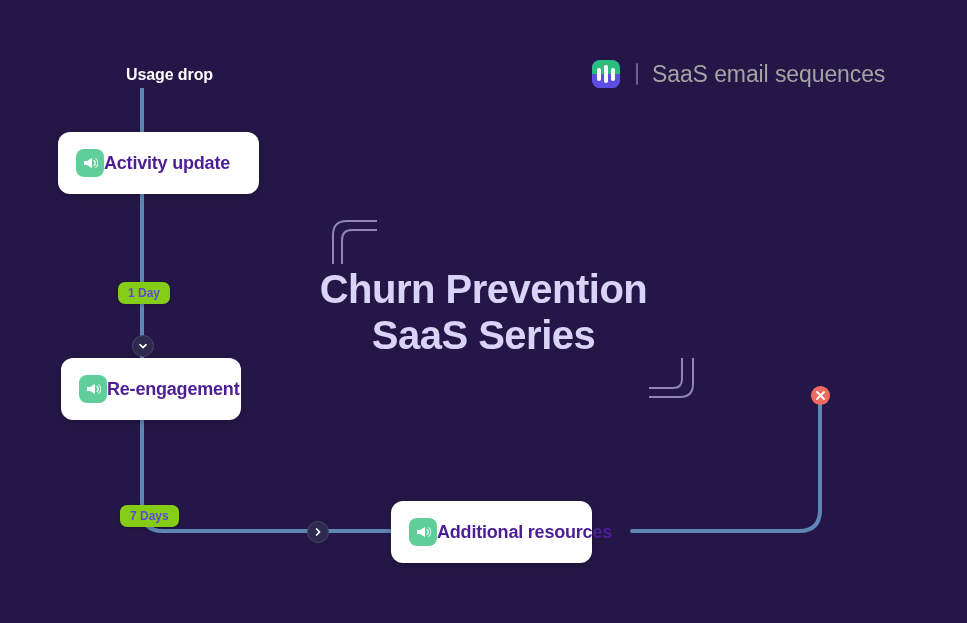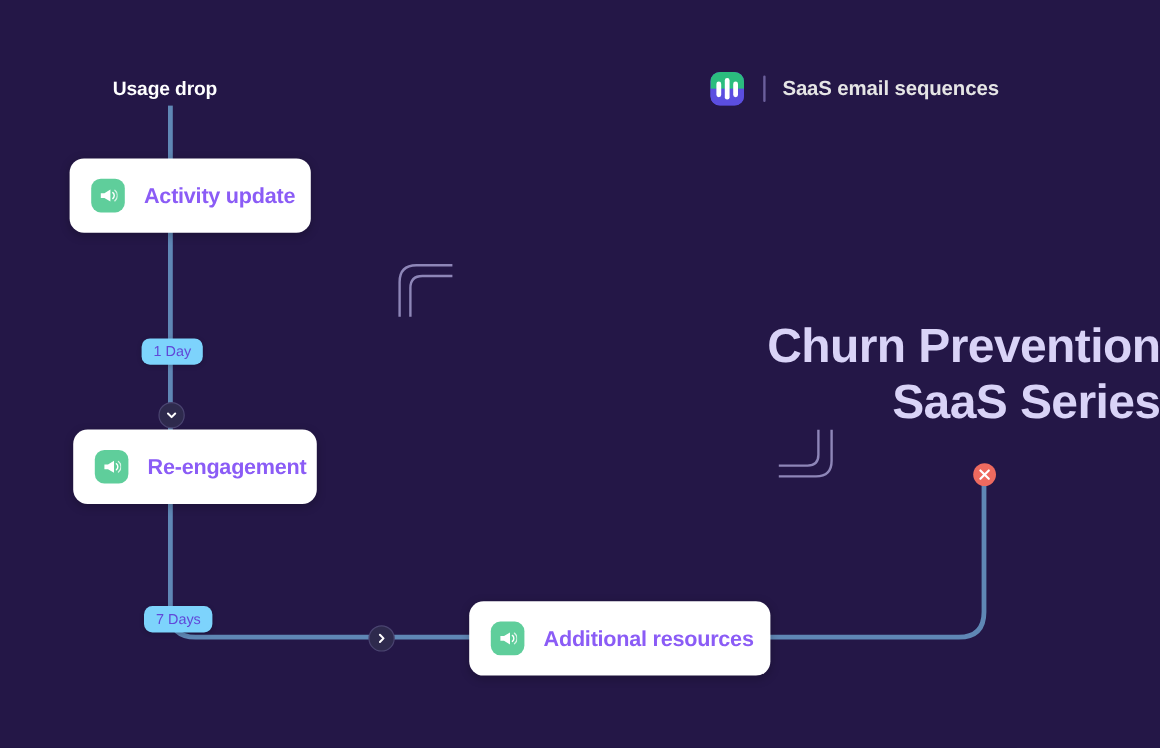--- a/index.html
+++ b/index.html
@@ -67,33 +67,33 @@
     line-height: 1;
   }
   .brand-sep {
     width: 2px;
     height: 22px;
     background: #6b5f9c;
     margin: 0 14px 0 16px;
     border-radius: 1px;
   }
   .brand-tag {
-    color: #e5e5e5;
-    font-size: 17px;
-    font-weight: bold;
+    color: #a3a3a3;
+    font-size: 23px;
+    font-weight: normal;
     letter-spacing: -0.1px;
   }
 
   
   .title {
     position: absolute;
     left: 0;
     top: 266px;
     width: 967px;
-    text-align: right;
+    text-align: center;
     color: #d9d3f7;
     font-size: 40px;
     font-weight: bold;
     line-height: 46px;
     letter-spacing: -0.5px;
     pointer-events: none;
   }
   .title .tline { display: block; }
 
   
@@ -126,36 +126,35 @@
     height: 28px;
     border-radius: 8px;
     background: #5fce9b;
     flex: 0 0 auto;
     display: flex;
     align-items: center;
     justify-content: center;
   }
   .card-icon svg { display: block; }
   .card-label {
-    margin-left: 16px;
-    color: #8b5cf6;
+    color: #4c1d95;
     font-size: 18px;
     font-weight: bold;
     white-space: nowrap;
     letter-spacing: -0.2px;
   }
 
   
   .pill {
     position: absolute;
-    background: #7dd3fc;
+    background: #84cc16;
     border-radius: 7px;
     color: #6148d8;
     font-size: 12px;
-    font-weight: normal;
+    font-weight: bold;
     padding: 4px 10px;
     box-shadow: 0 1px 4px rgba(0,0,0,0.2);
     white-space: nowrap;
     line-height: 14px;
   }
 
   
   .chip {
     position: absolute;
     width: 20px;
@@ -184,20 +183,21 @@
 
   
   .plain-label {
     position: absolute;
     color: #ffffff;
     font-size: 16px;
     font-weight: bold;
     line-height: 21px;
     letter-spacing: -0.1px;
     white-space: pre-line;
+    margin-left: 32px;
   }
 </style>
 </head>
 <body>
 
 <div id="canvas">
 
   <svg id="flow" viewBox="0 0 967 623" xmlns="http://www.w3.org/2000/svg">
 
     <path d="M142,88 L142,133" stroke="#5f87b5" stroke-width="4" fill="none"></path>
@@ -253,32 +253,32 @@
     <div class="card-icon">
       <svg width="16" height="16" viewBox="0 0 16 16" xmlns="http://www.w3.org/2000/svg">
         <path d="M2,6 L2,10 L5,10 L10,13 L10,3 L5,6 Z" fill="#ffffff"></path>
         <path d="M12,5.5 A3.2,3.2 0 0 1 12,10.5" stroke="#ffffff" stroke-width="1.2" fill="none" stroke-linecap="round"></path>
         <path d="M13.7,3.6 A5.6,5.6 0 0 1 13.7,12.4" stroke="#ffffff" stroke-width="1.1" fill="none" stroke-linecap="round" opacity="0.75"></path>
       </svg>
     </div>
     <div class="card-label">Activity update</div>
   </div>
 
-  <div class="card" style="left:61px; top:358px; width:203px;">
+  <div class="card" style="left:61px; top:358px; width:180px;">
     <div class="card-icon">
       <svg width="16" height="16" viewBox="0 0 16 16" xmlns="http://www.w3.org/2000/svg">
         <path d="M2,6 L2,10 L5,10 L10,13 L10,3 L5,6 Z" fill="#ffffff"></path>
         <path d="M12,5.5 A3.2,3.2 0 0 1 12,10.5" stroke="#ffffff" stroke-width="1.2" fill="none" stroke-linecap="round"></path>
         <path d="M13.7,3.6 A5.6,5.6 0 0 1 13.7,12.4" stroke="#ffffff" stroke-width="1.1" fill="none" stroke-linecap="round" opacity="0.75"></path>
       </svg>
     </div>
     <div class="card-label">Re-engagement</div>
   </div>
 
-  <div class="card" style="left:391px; top:501px; width:251px;justify-content:space-between;">
+  <div class="card" style="left:391px; top:501px; width:201px;">
     <div class="card-icon">
       <svg width="16" height="16" viewBox="0 0 16 16" xmlns="http://www.w3.org/2000/svg">
         <path d="M2,6 L2,10 L5,10 L10,13 L10,3 L5,6 Z" fill="#ffffff"></path>
         <path d="M12,5.5 A3.2,3.2 0 0 1 12,10.5" stroke="#ffffff" stroke-width="1.2" fill="none" stroke-linecap="round"></path>
         <path d="M13.7,3.6 A5.6,5.6 0 0 1 13.7,12.4" stroke="#ffffff" stroke-width="1.1" fill="none" stroke-linecap="round" opacity="0.75"></path>
       </svg>
     </div>
     <div class="card-label">Additional resources</div>
   </div>
 

